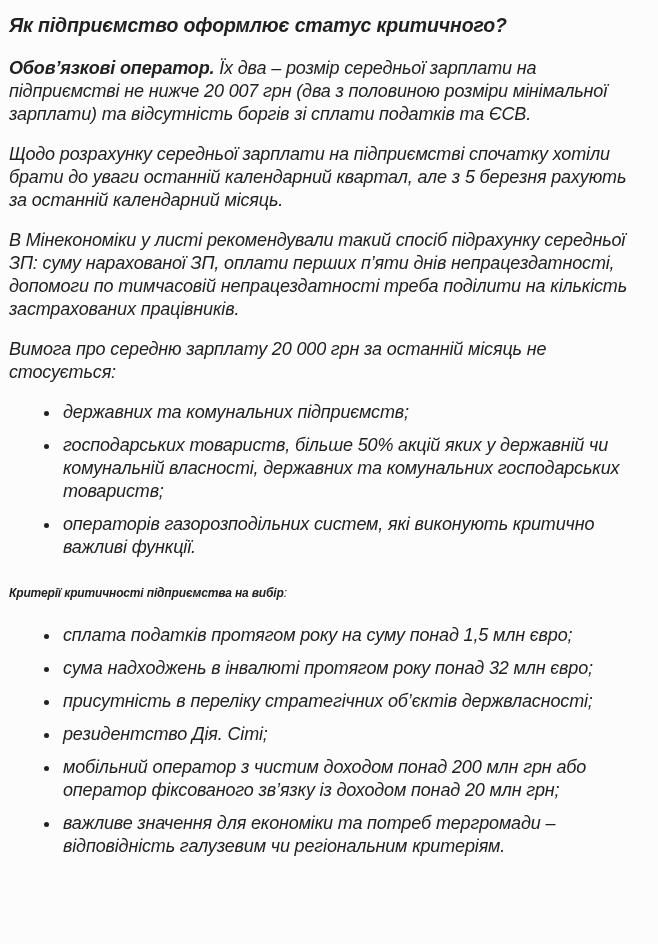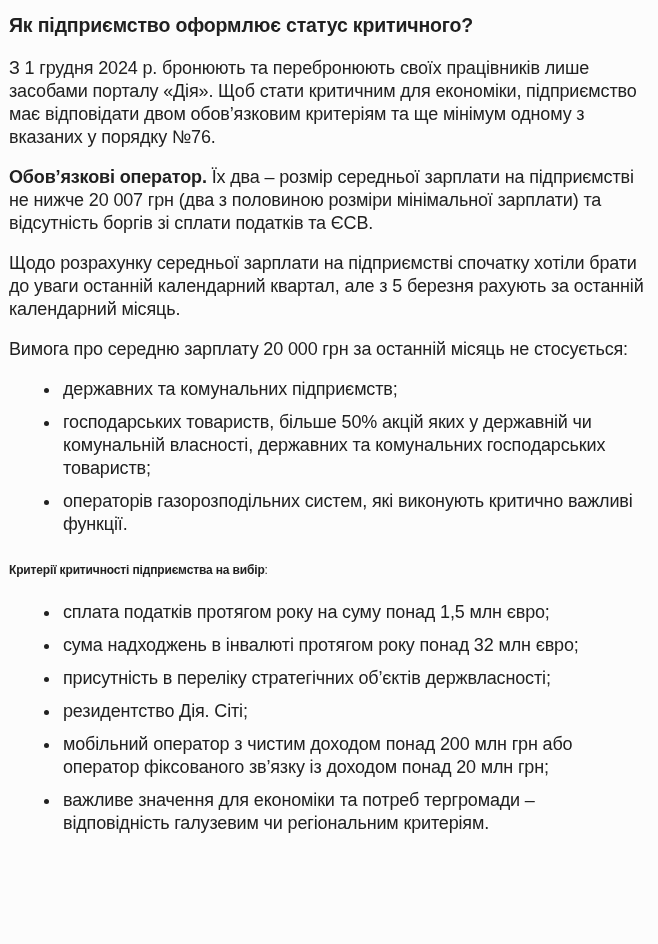--- a/index.html
+++ b/index.html
@@ -14,20 +14,21 @@
     font-family: "Liberation Sans", sans-serif;
     font-size: 18px;
     line-height: 23px;
     letter-spacing: -0.15px;
     overflow: hidden;
   }
   .doc {
     box-sizing: border-box;
     width: 658px;
     padding: 13px 12px 0 9px;
+    font-style: italic;
   }
   h1 {
     font-size: 19.5px;
     line-height: 24px;
     font-weight: bold;
     margin: 0 0 20px 0;
   }
   p {
     margin: 0 0 17px 0;
   }
@@ -59,26 +60,26 @@
     margin-bottom: 0;
   }
 </style>
 </head>
 <body>
 
 <div class="doc">
 
   <h1>Як підприємство оформлює статус критичного?</h1>
 
-  <p>З 1 грудня 2024 р. бронюють та перебронюють своїх працівників лише засобами порталу «Дія». Щоб стати критичним для економіки, підприємство має відповідати двом обов’язковим критеріям та ще мінімум одному з вказаних у порядку №76.</p>
 
   <p><b>Обов’язкові оператор.</b><span> Їх два – розмір середньої зарплати на підприємстві не нижче 20 007 грн (два з половиною розміри мінімальної зарплати) та відсутність боргів зі сплати податків та ЄСВ.</span></p>
 
   <p>Щодо розрахунку середньої зарплати на підприємстві спочатку хотіли брати до уваги останній календарний квартал, але з 5 березня рахують за останній календарний місяць.</p>
 
+  <p>В Мінекономіки у листі рекомендували такий спосіб підрахунку середньої ЗП: суму нарахованої ЗП, оплати перших п’яти днів непрацездатності, допомоги по тимчасовій непрацездатності треба поділити на кількість застрахованих працівників.</p>
 
   <p>Вимога про середню зарплату 20 000 грн за останній місяць не стосується:</p>
 
   <ul>
     <li>державних та комунальних підприємств;</li>
     <li>господарських товариств, більше 50% акцій яких у державній чи комунальній власності, державних та комунальних господарських товариств;</li>
     <li>операторів газорозподільних систем, які виконують критично важливі функції.</li>
   </ul>
 
   <h2><b>Критерії критичності підприємства на вибір</b><span>:</span></h2>

